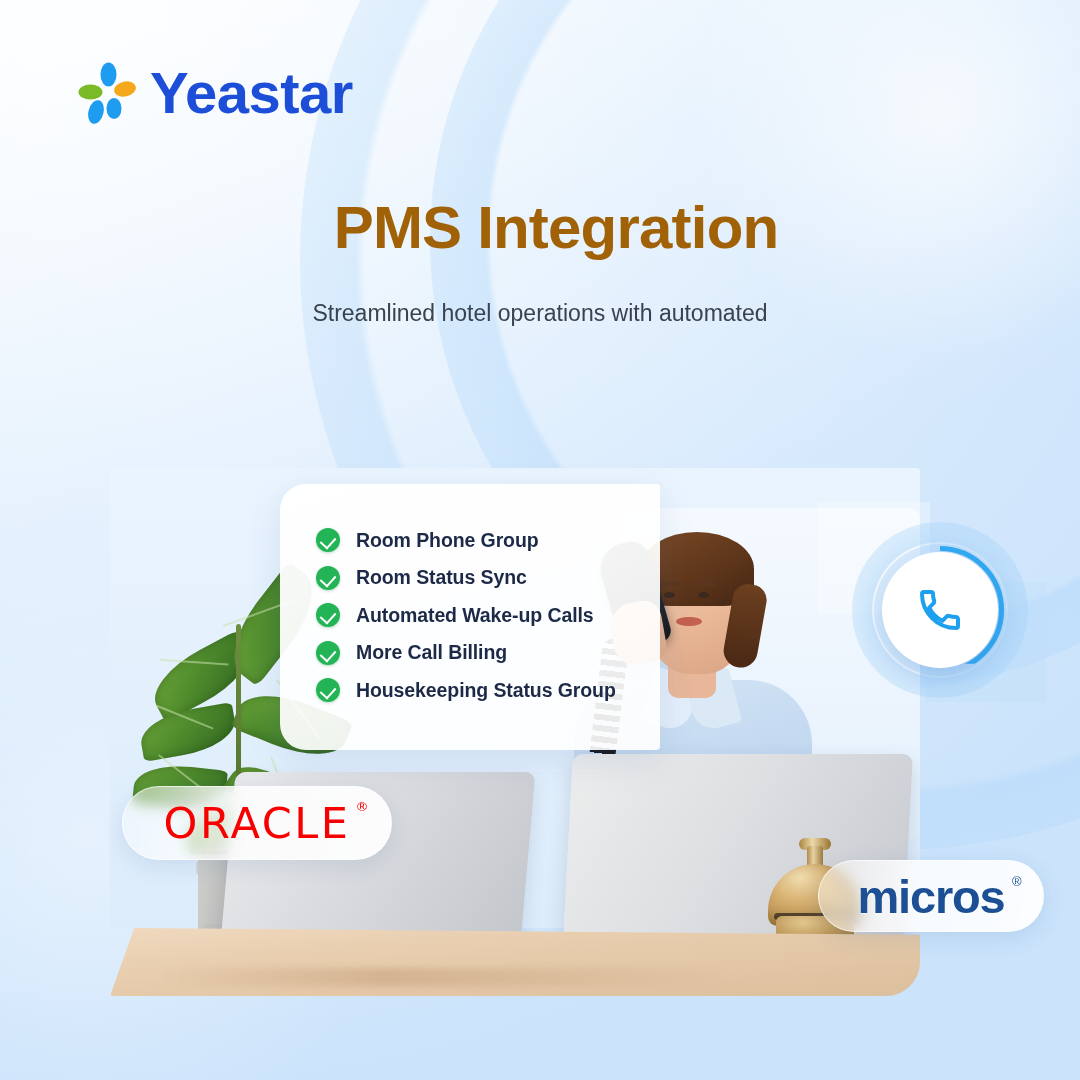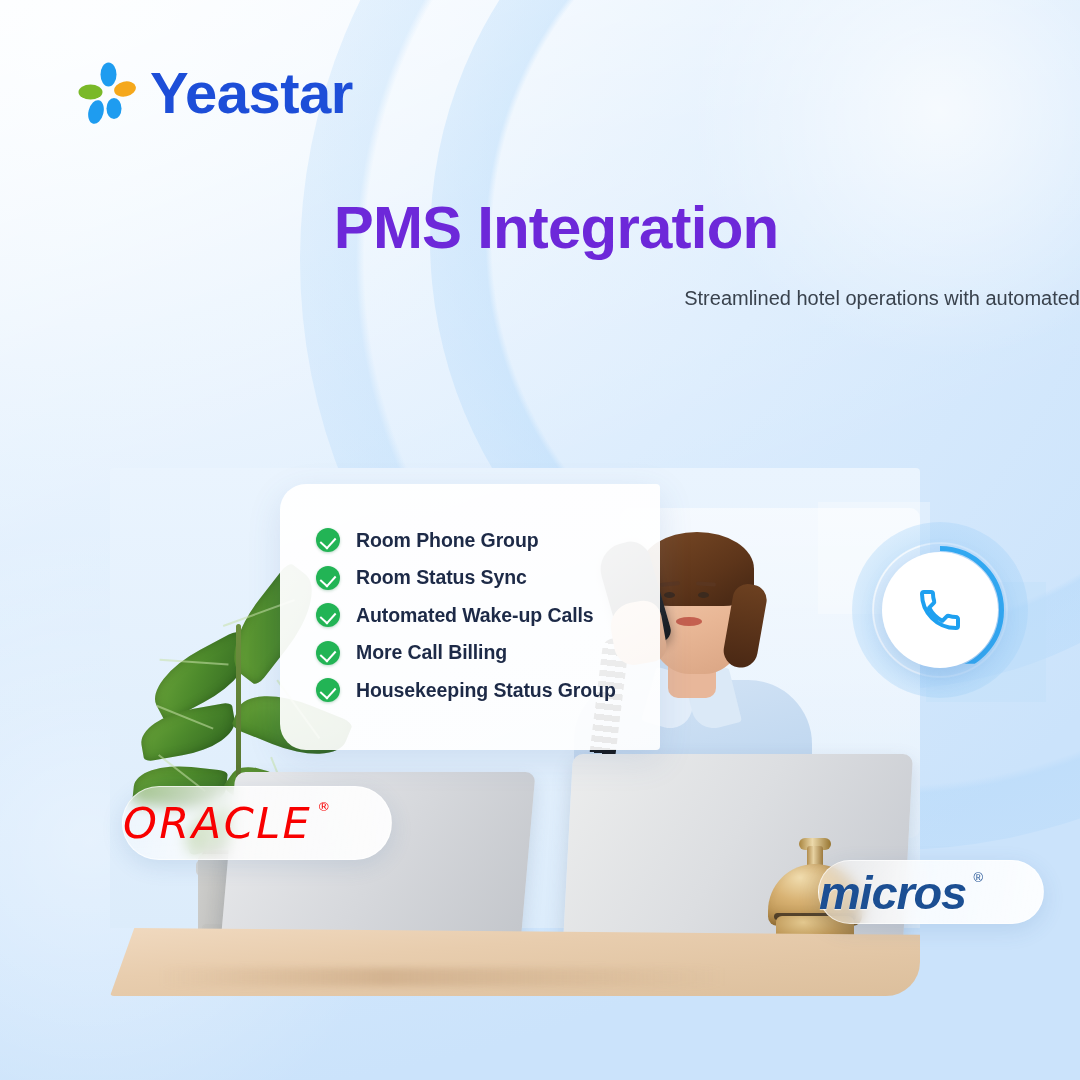--- a/index.html
+++ b/index.html
@@ -31,22 +31,22 @@
                border-radius:50%;
                background:radial-gradient(circle, rgba(255,255,255,.7) 0%, rgba(255,255,255,0) 68%); }
 
   
   .logo { position:absolute; left:78px; top:62px; z-index:12; display:flex; align-items:center; gap:14px; }
   .logo-mark { width:58px; height:62px; position:relative; flex:none; }
   .logo-word { font-size:58px; font-weight:700; color:#1d4ed8; letter-spacing:-.5px; line-height:1; }
 
   
   .headline { position:absolute; left:0; right:0; top:196px; z-index:12; text-align:center; }
-  .title { font-size:60px; font-weight:700; color:#6d28d9; letter-spacing:-.8px; line-height:1.08;padding-left:32px; }
-  .subtitle { margin-top:22px; font-size:20px; font-weight:400; color:#39424d; line-height:1.58;text-align:right; }
+  .title { font-size:60px; font-weight:700; color:#a16207; letter-spacing:-.8px; line-height:1.08;padding-left:32px; }
+  .subtitle { margin-top:34px; font-size:23px; font-weight:400; color:#39424d; line-height:1.58; }
   .subtitle span { display:block; }
 
   
   .scene { position:absolute; left:110px; top:468px; width:810px; height:528px; z-index:5;
            border-radius:4px 4px 34px 4px; overflow:hidden; }
   
   .desk { position:absolute; left:0; right:0; bottom:0; height:68px;
           background:linear-gradient(175deg,#f0d9bf 0%, #e8cdae 36%, #dcbf9c 100%);
           clip-path:polygon(3% 0%, 100% 10%, 100% 100%, 0% 100%); }
   .desk-grain { position:absolute; left:6%; bottom:10px; width:70%; height:18px;
@@ -161,28 +161,28 @@
           background:rgba(190,223,250,.34); }
   .pb-arc { position:absolute; left:24px; top:24px; width:128px; height:128px; border-radius:50%;
           border:5px solid #2aa7f2; clip-path:polygon(50% 50%, 50% -10%, 140% -10%, 140% 92%, 50% 92%);
           opacity:.95; }
   .pb-circle { position:absolute; left:30px; top:30px; width:116px; height:116px; border-radius:50%;
           background:#fff; box-shadow:0 8px 22px rgba(60,120,190,.22); }
   .pb-icon { position:absolute; left:30px; top:30px; width:116px; height:116px;
           display:flex; align-items:center; justify-content:center; }
 
   
-  .badge { position:absolute; z-index:10; display:flex; align-items:center; 
+  .badge { position:absolute; z-index:10; display:flex; align-items:center; justify-content:center;
           border-radius:46px;
           background:linear-gradient(100deg, rgba(255,255,255,.42) 0%, rgba(255,255,255,.80) 34%, rgba(255,255,255,.93) 100%);
           box-shadow:0 6px 22px rgba(60,105,165,.14);
           border:1px solid rgba(255,255,255,.65);
-          backdrop-filter:blur(7px);font-style:italic; -webkit-backdrop-filter:blur(7px); }
+          backdrop-filter:blur(7px); -webkit-backdrop-filter:blur(7px); }
   .badge-oracle { left:122px; top:786px; width:270px; height:74px; }
-  .badge-micros { left:818px; top:860px; width:226px; height:64px; }
+  .badge-micros { left:818px; top:860px; width:226px; height:72px; }
   .oracle-word { font-size:43px; font-weight:400; color:#f80000; letter-spacing:2.5px;
           font-family:"DejaVu Sans", sans-serif; line-height:1; position:relative; }
   .oracle-word sup { font-size:13px; position:absolute; top:-2px; right:-18px; letter-spacing:0; }
   .micros-word { font-size:47px; font-weight:700; color:#1c4f93; letter-spacing:-1.2px; line-height:1; position:relative;
           text-shadow:0 1px 1px rgba(255,255,255,.7); }
   .micros-word sup { font-size:13px; position:absolute; top:2px; right:-17px; letter-spacing:0; font-weight:400; }
 </style>
 </head>
 <body>
 

